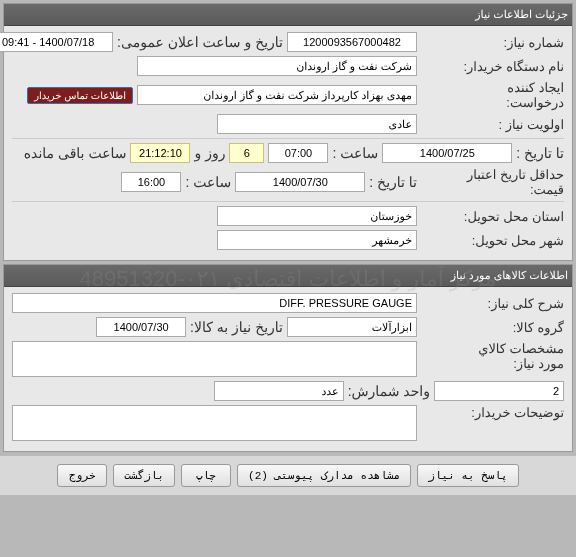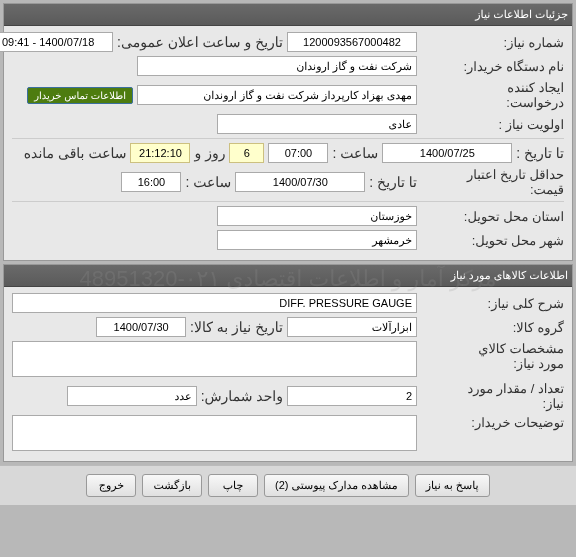--- a/index.html
+++ b/index.html
@@ -71,21 +71,21 @@
   background: #fff;
   border: 1px solid #aaa;
   width: 440px;
   height: 36px;
   resize: none;
   font-family: Tahoma;
   font-size: 11px;
   padding: 2px;
 }
 .link-btn {
-  background: #4d7c0f;
+  background: #7f1d1d;
   color: #fff;
   border: 1px solid #3a6f9f;
   border-radius: 2px;
   padding: 2px 6px;
   font-size: 10px;
   cursor: pointer;
   white-space: nowrap;
 }
 .footer {
   display: flex;
@@ -95,21 +95,21 @@
   background: #d8d8d8;
   border-top: 1px solid #bbb;
 }
 .btn {
   background: linear-gradient(#f8f8f8, #e0e0e0);
   border: 1px solid #999;
   border-radius: 3px;
   padding: 4px 10px;
   font-size: 11px;
   cursor: pointer;
-  font-family: Liberation Sans, sans-serif;
+  font-family: Liberation Mono, monospace;
   min-width: 50px;
 }
 .sep { height: 1px; background: #ccc; margin: 4px 0; }
 .watermark {
   position: absolute;
   top: 50%;
   left: 50%;
   transform: translate(-50%, -50%) rotate(0deg);
   color: rgba(150,150,150,0.22);
   font-size: 22px;
@@ -201,21 +201,20 @@
       <span class="label-sm">تاریخ نیاز به کالا:</span>
       <input class="field w-sm" readonly="" value="1400/07/30" style="">
     </div>
 
     <div class="row" style="align-items:flex-start">
       <span class="label">مشخصات كالاي مورد نیاز:</span>
       <textarea class="textarea" readonly="" style=""></textarea>
     </div>
 
     <div class="row">
-      <span class="label">تعداد / مقدار مورد نیاز:</span>
       <input class="field w-md" style="text-align: right;" readonly="" value="2">
       <span class="label-sm">واحد شمارش:</span>
       <input class="field field-right w-md" readonly="" value="عدد" style="">
     </div>
 
     <div class="row" style="align-items:flex-start">
       <span class="label">توضیحات خریدار:</span>
       <textarea class="textarea" readonly="" style=""></textarea>
     </div>
 

